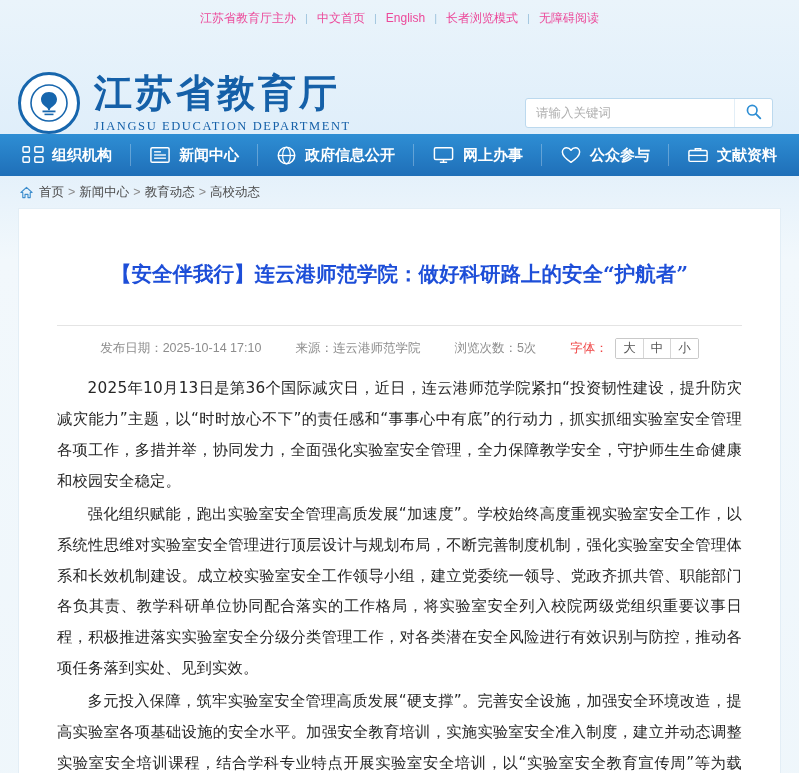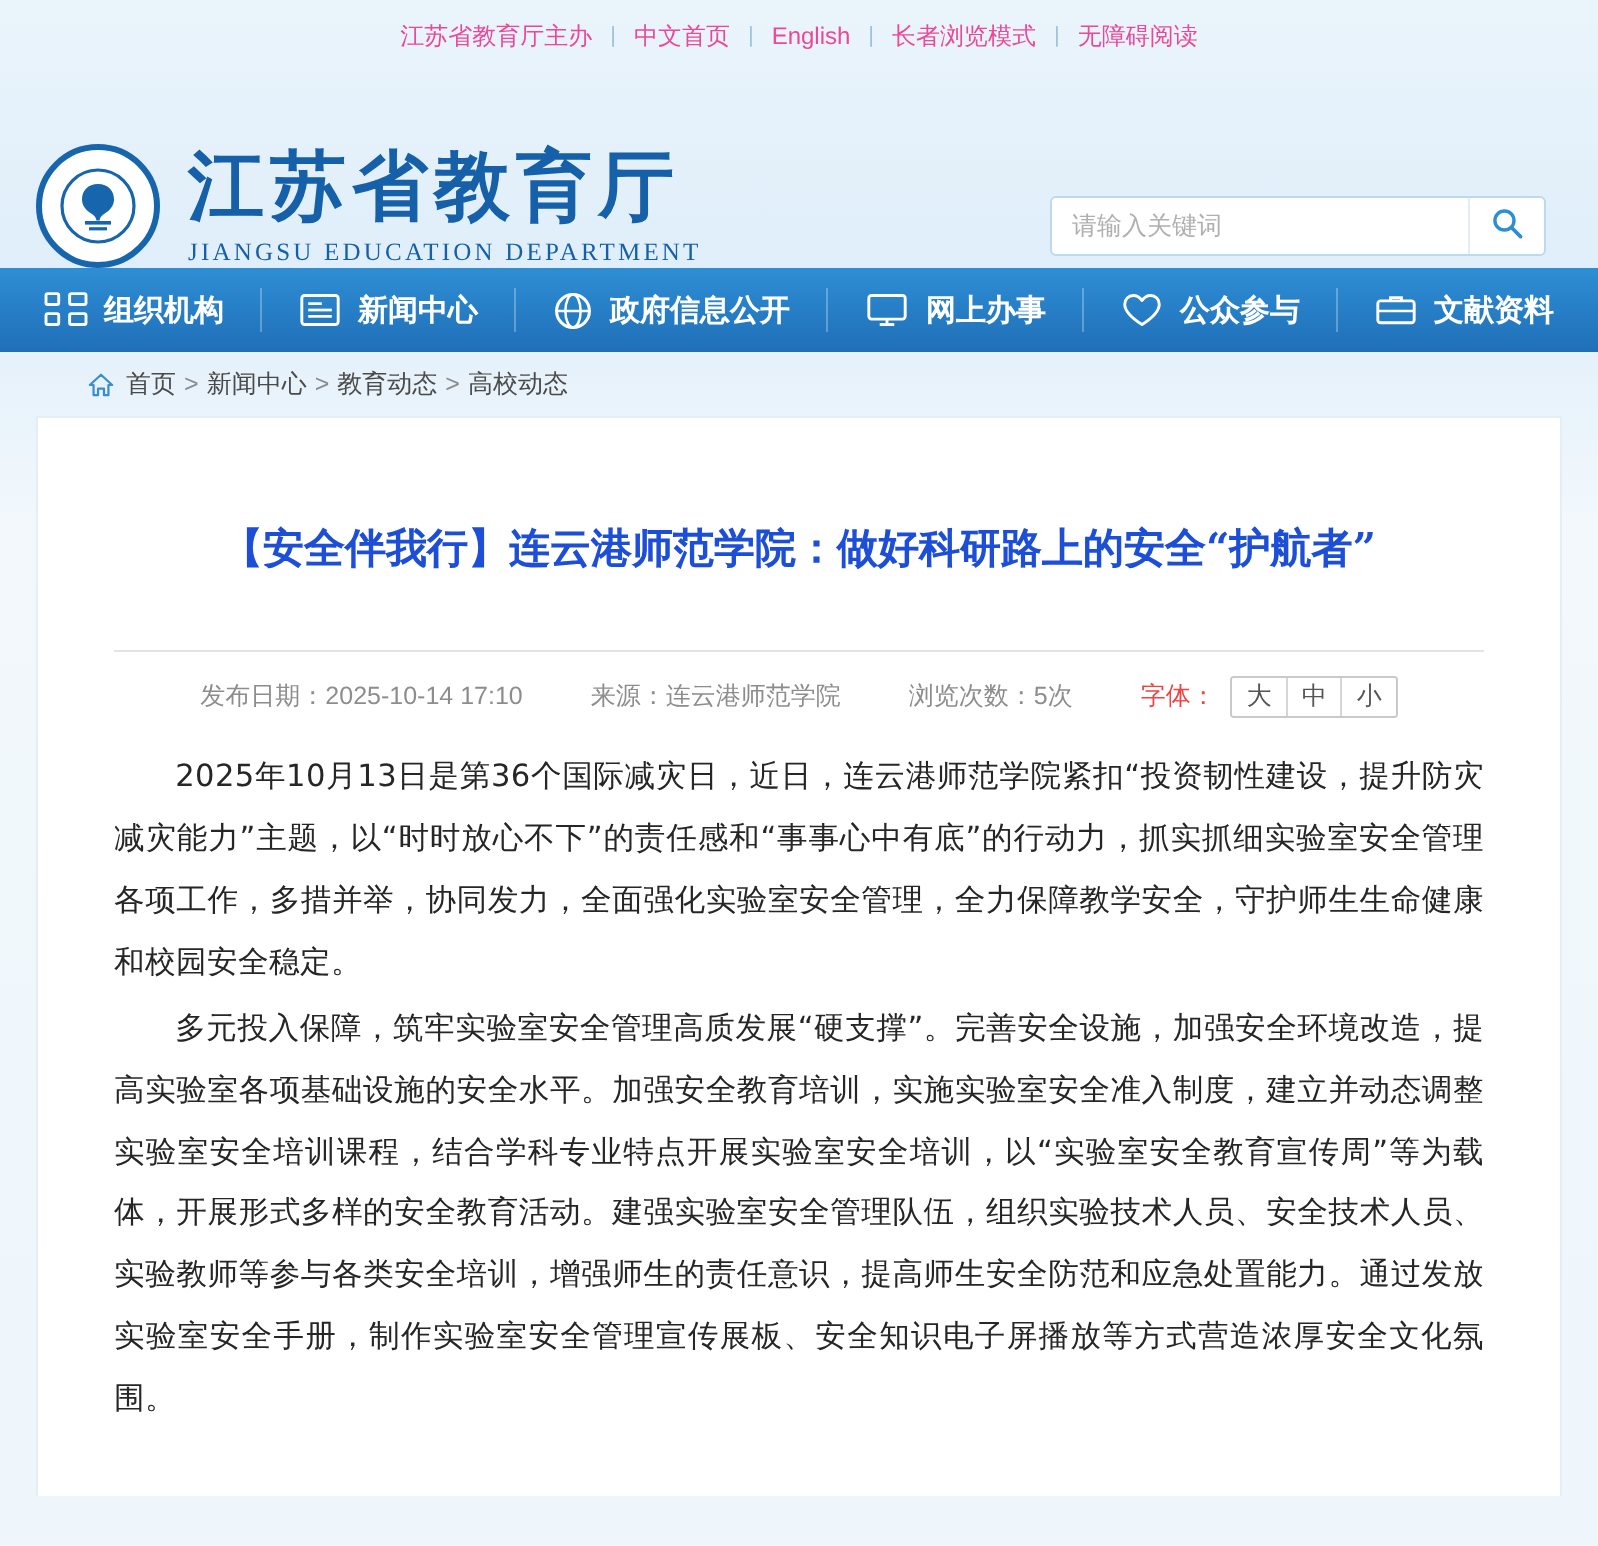--- a/index.html
+++ b/index.html
@@ -130,21 +130,20 @@
   }
 
   
   .crumb {
     height: 32px;
     display: flex;
     align-items: center;
     font-size: 12.5px;
     color: #4a4a4a;
     padding: 0 20px;
-    margin-left: 24px;
   }
   .crumb .home-icon { margin-right: 6px; color: #3c8dcd; display:flex; }
   .crumb a { color: #4a4a4a; text-decoration: none; }
   .crumb .gt { margin: 0 4px; color: #8a8a8a; }
 
   
   .card {
     background: #fff;
     margin: 0 18px 0 18px;
     border: 1px solid #e3eef6;
@@ -356,16 +355,17 @@
       <span class="fs-group">
         <span>大</span>
         <span>中</span>
         <span>小</span>
       </span>
     </span>
   </div>
 
   <div class="body-text">
     <p>2025年10月13日是第36个国际减灾日，近日，连云港师范学院紧扣“投资韧性建设，提升防灾减灾能力”主题，以“时时放心不下”的责任感和“事事心中有底”的行动力，抓实抓细实验室安全管理各项工作，多措并举，协同发力，全面强化实验室安全管理，全力保障教学安全，守护师生生命健康和校园安全稳定。</p>
+    <p>强化组织赋能，跑出实验室安全管理高质发展“加速度”。学校始终高度重视实验室安全工作，以系统性思维对实验室安全管理进行顶层设计与规划布局，不断完善制度机制，强化实验室安全管理体系和长效机制建设。成立校实验室安全工作领导小组，建立党委统一领导、党政齐抓共管、职能部门各负其责、教学科研单位协同配合落实的工作格局，将实验室安全列入校院两级党组织重要议事日程，积极推进落实实验室安全分级分类管理工作，对各类潜在安全风险进行有效识别与防控，推动各项任务落到实处、见到实效。</p>
     <p>多元投入保障，筑牢实验室安全管理高质发展“硬支撑”。完善安全设施，加强安全环境改造，提高实验室各项基础设施的安全水平。加强安全教育培训，实施实验室安全准入制度，建立并动态调整实验室安全培训课程，结合学科专业特点开展实验室安全培训，以“实验室安全教育宣传周”等为载体，开展形式多样的安全教育活动。建强实验室安全管理队伍，组织实验技术人员、安全技术人员、实验教师等参与各类安全培训，增强师生的责任意识，提高师生安全防范和应急处置能力。通过发放实验室安全手册，制作实验室安全管理宣传展板、安全知识电子屏播放等方式营造浓厚安全文化氛围。</p>
 
   </div>
 </div>
 
 </body></html>

